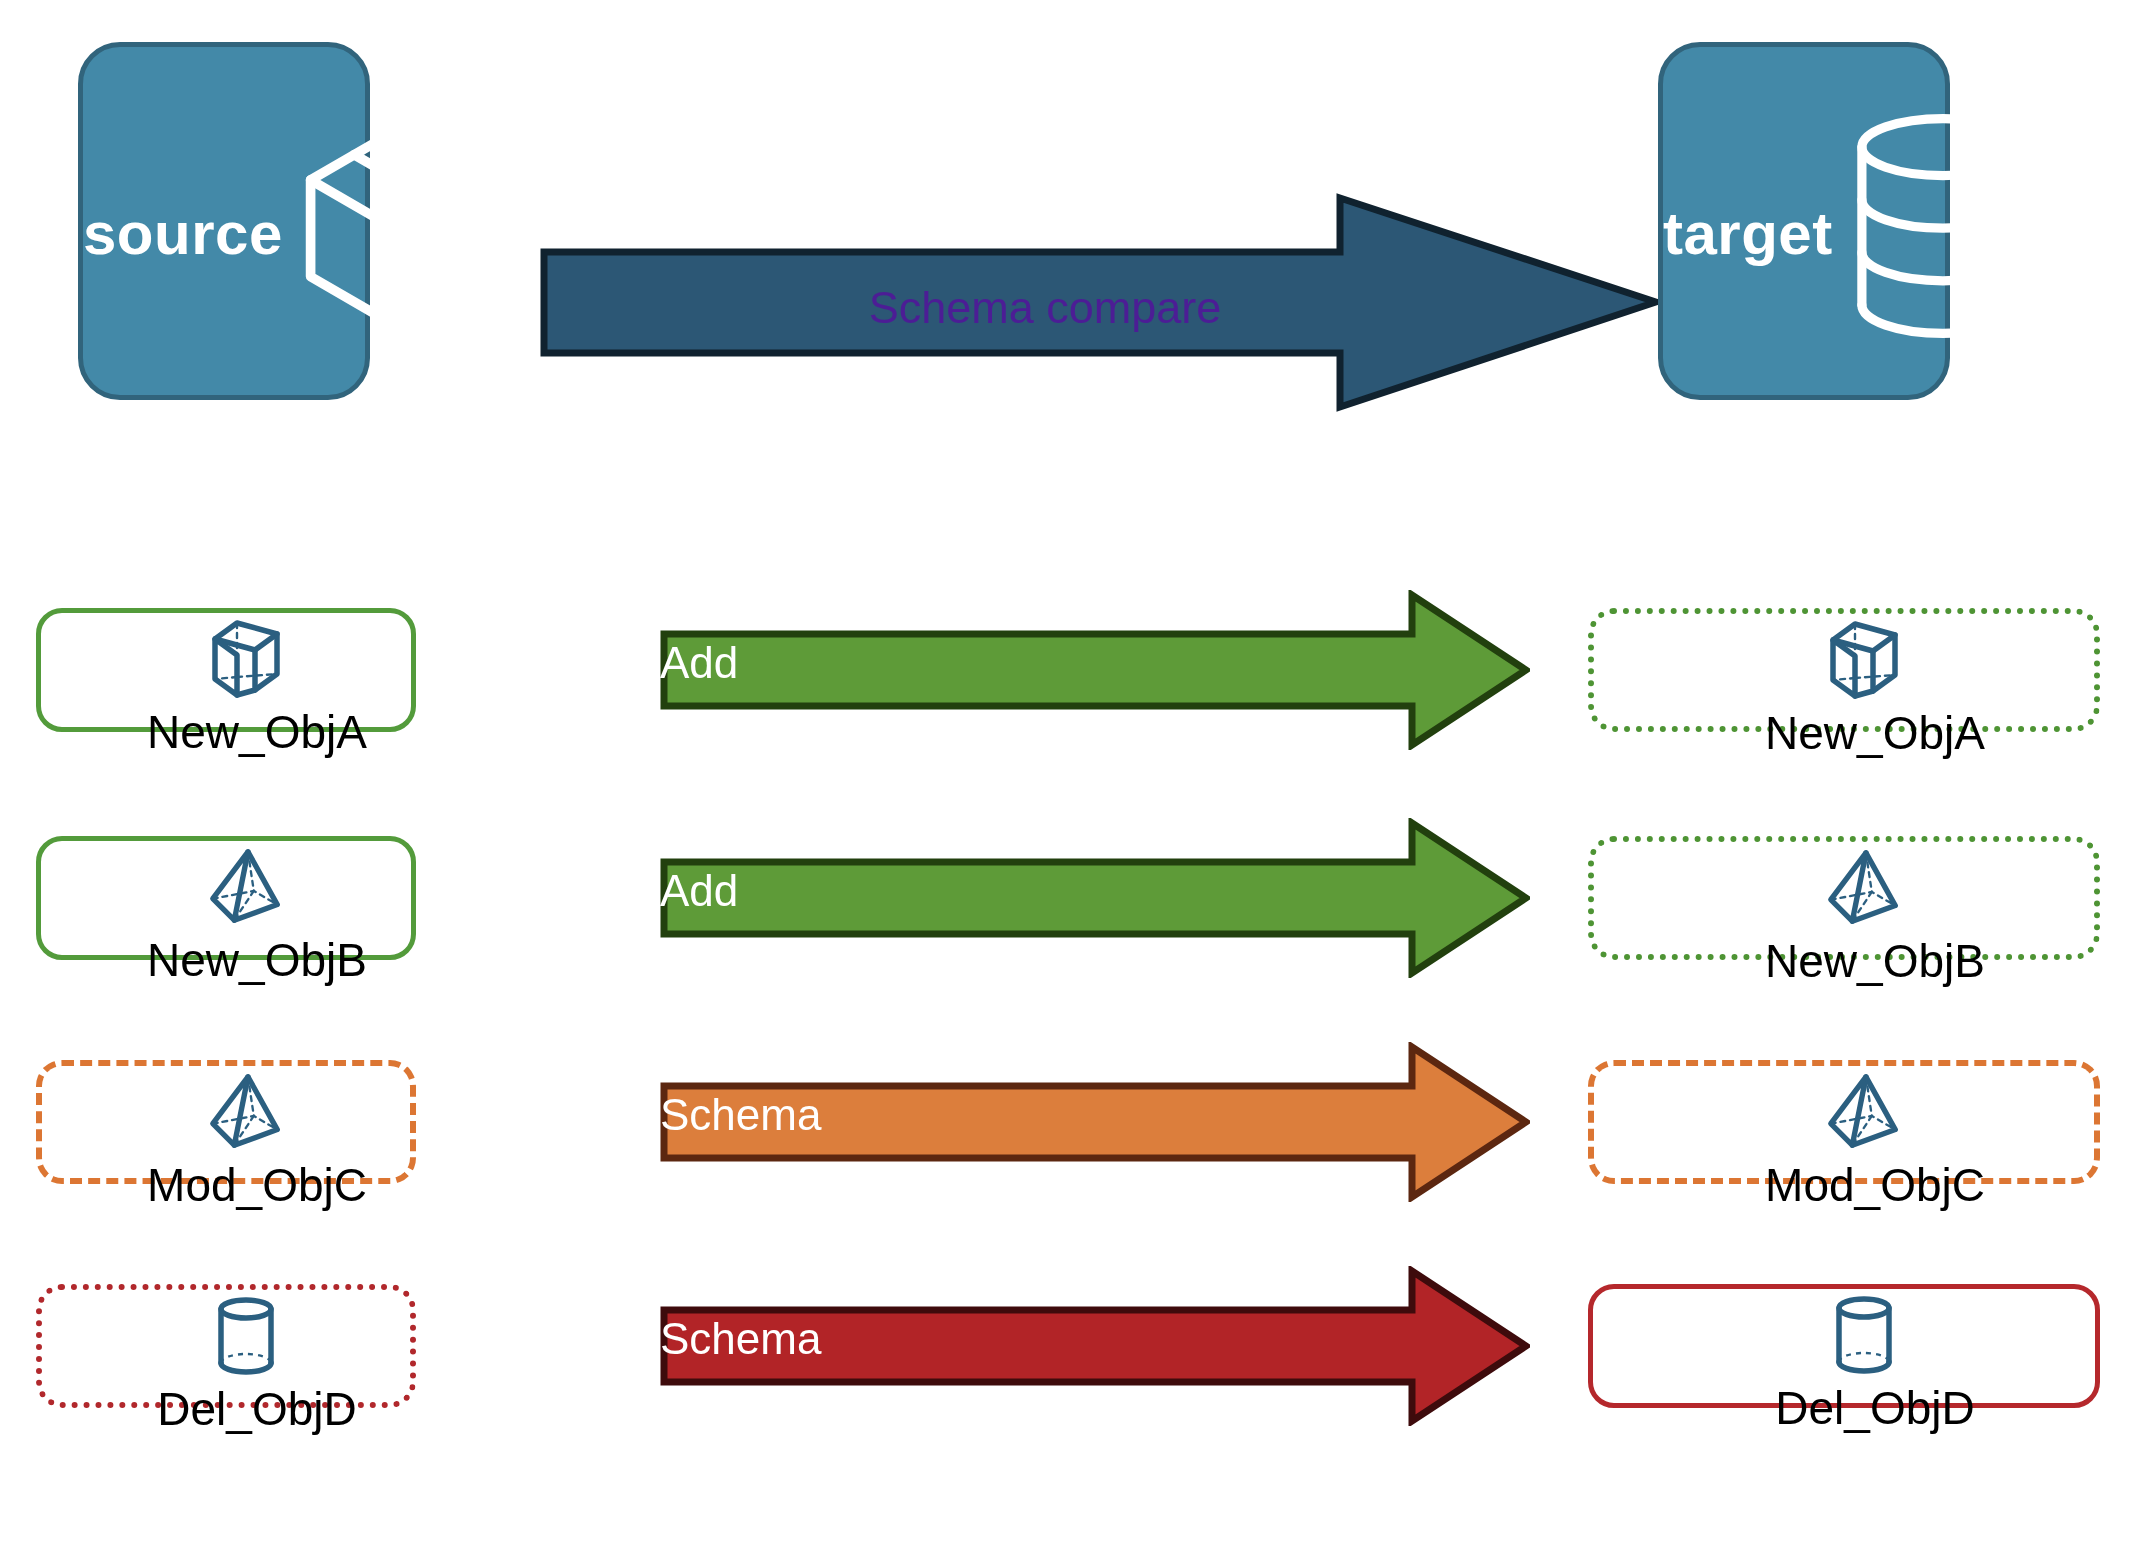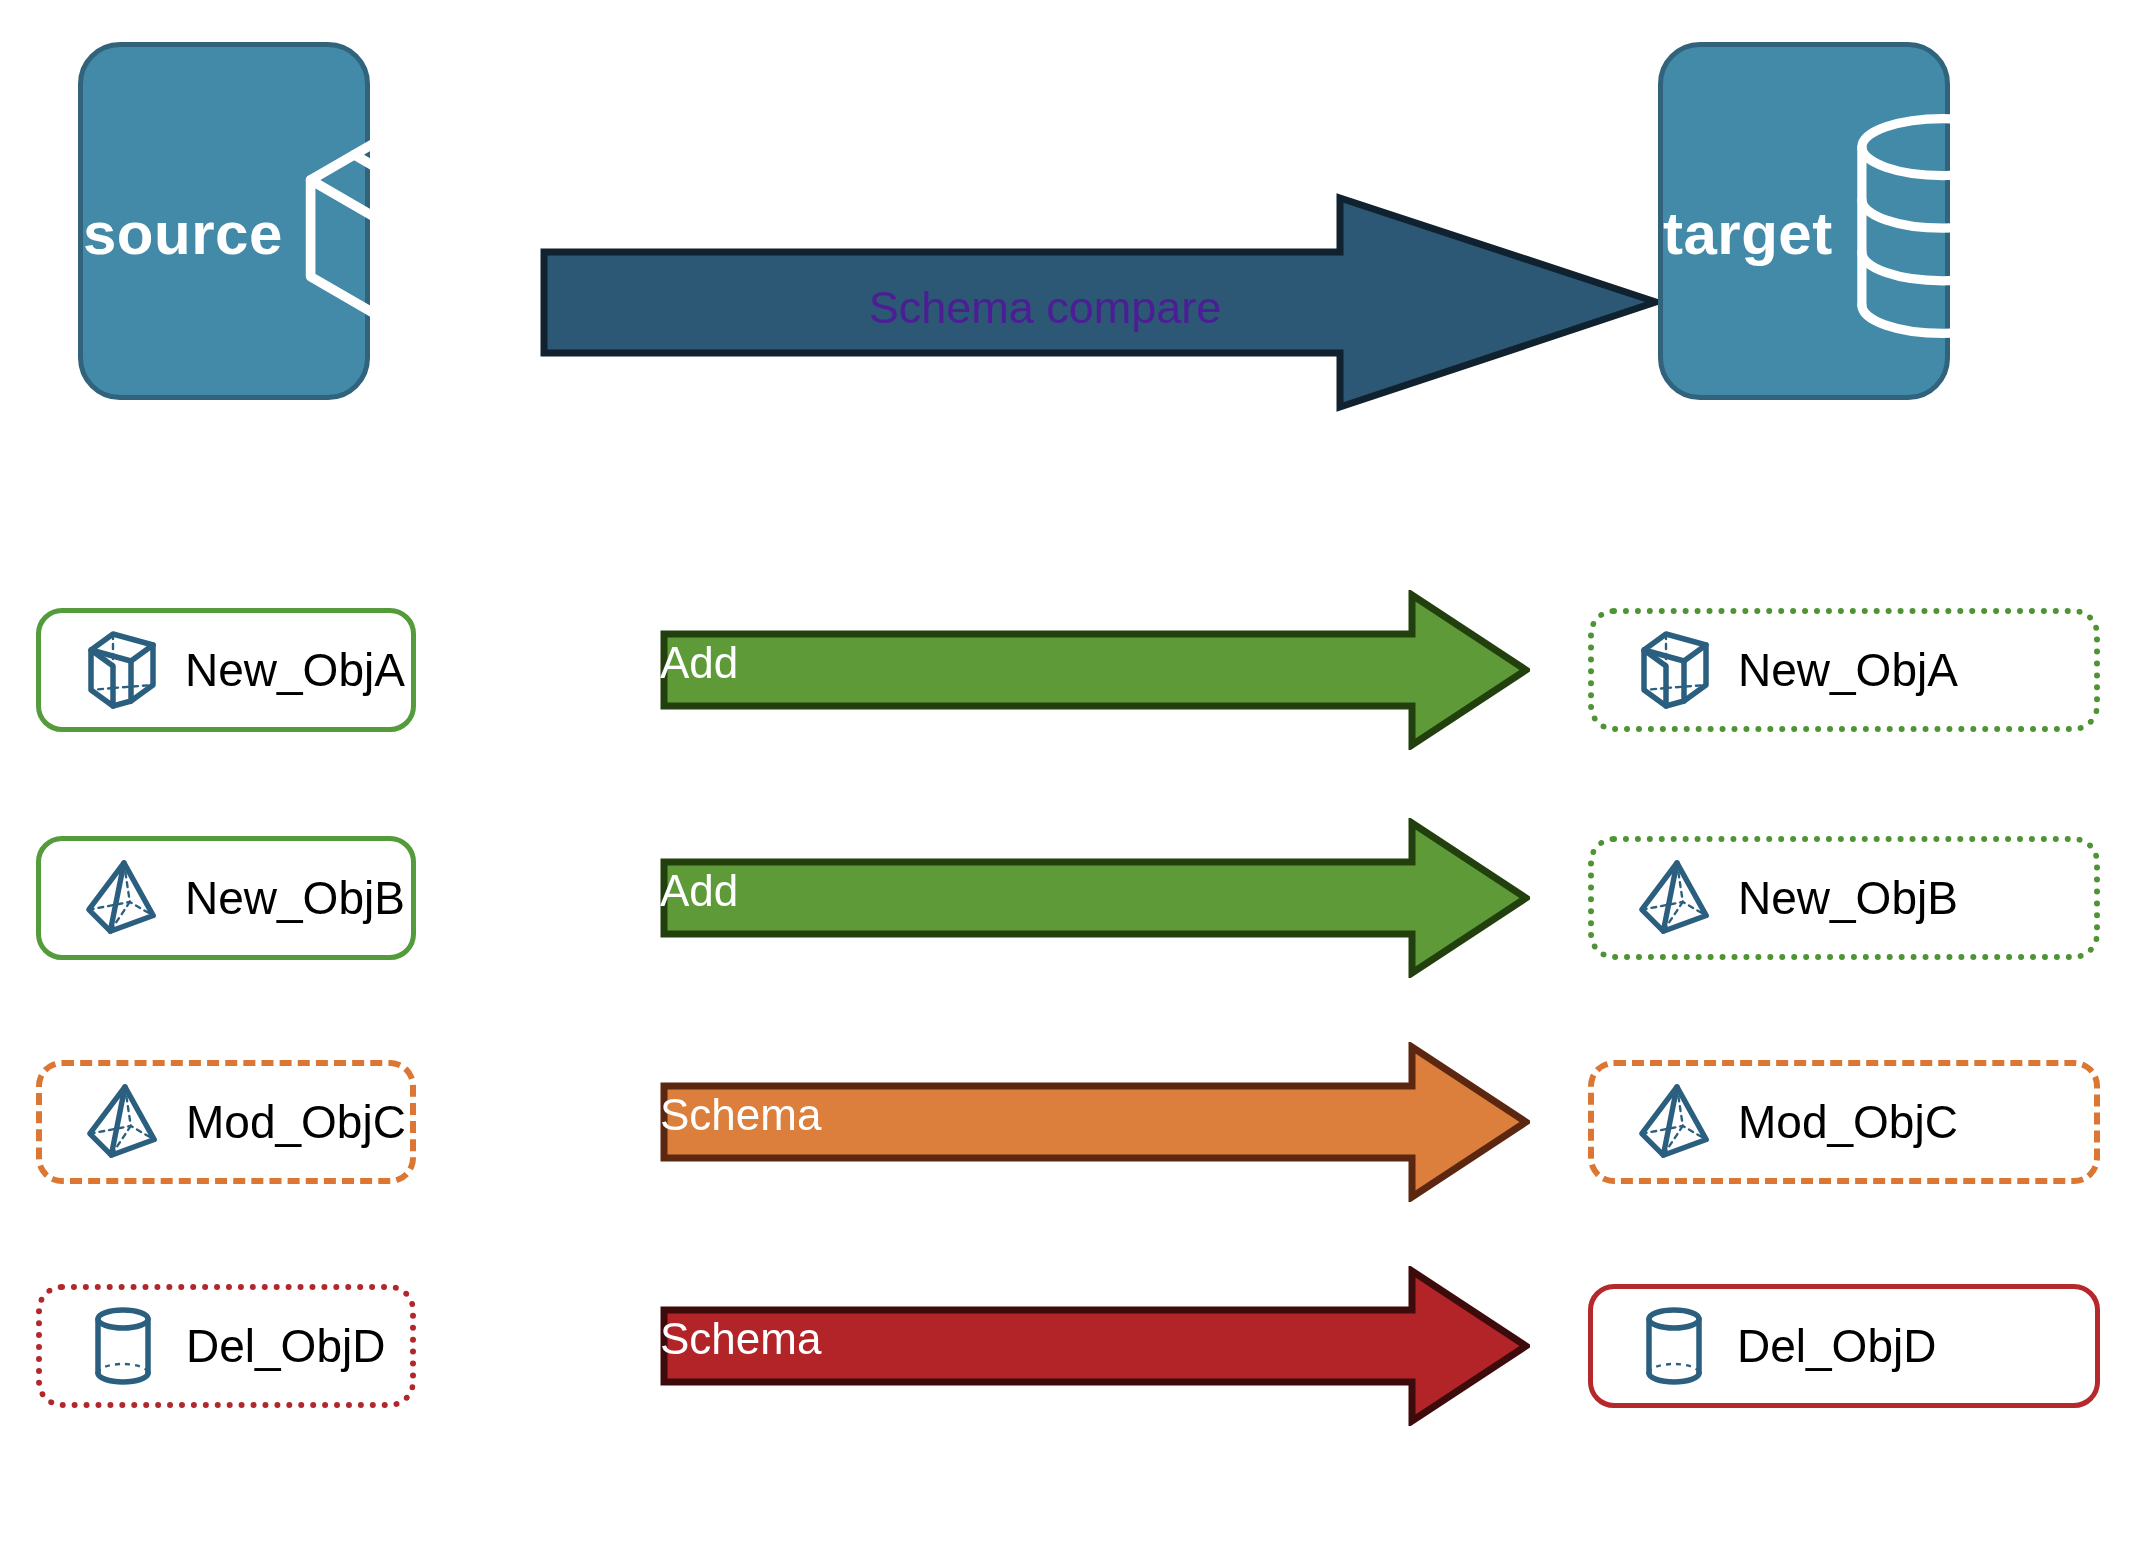--- a/index.html
+++ b/index.html
@@ -71,20 +71,21 @@
 
   .obj-card {
     position: absolute;
     box-sizing: border-box;
     height: 124px;
     border-radius: 26px;
     background: #ffffff;
     display: flex;
     align-items: center;
     padding-left: 40px;
+    flex-direction: column;
   }
   .obj-card.left  { left: 36px;   width: 380px; }
   .obj-card.right { left: 1588px; width: 512px; }
 
   .obj-card .obj-icon {
     flex: 0 0 auto;
     width: 82px;
     height: 92px;
     display: flex;
     align-items: center;

